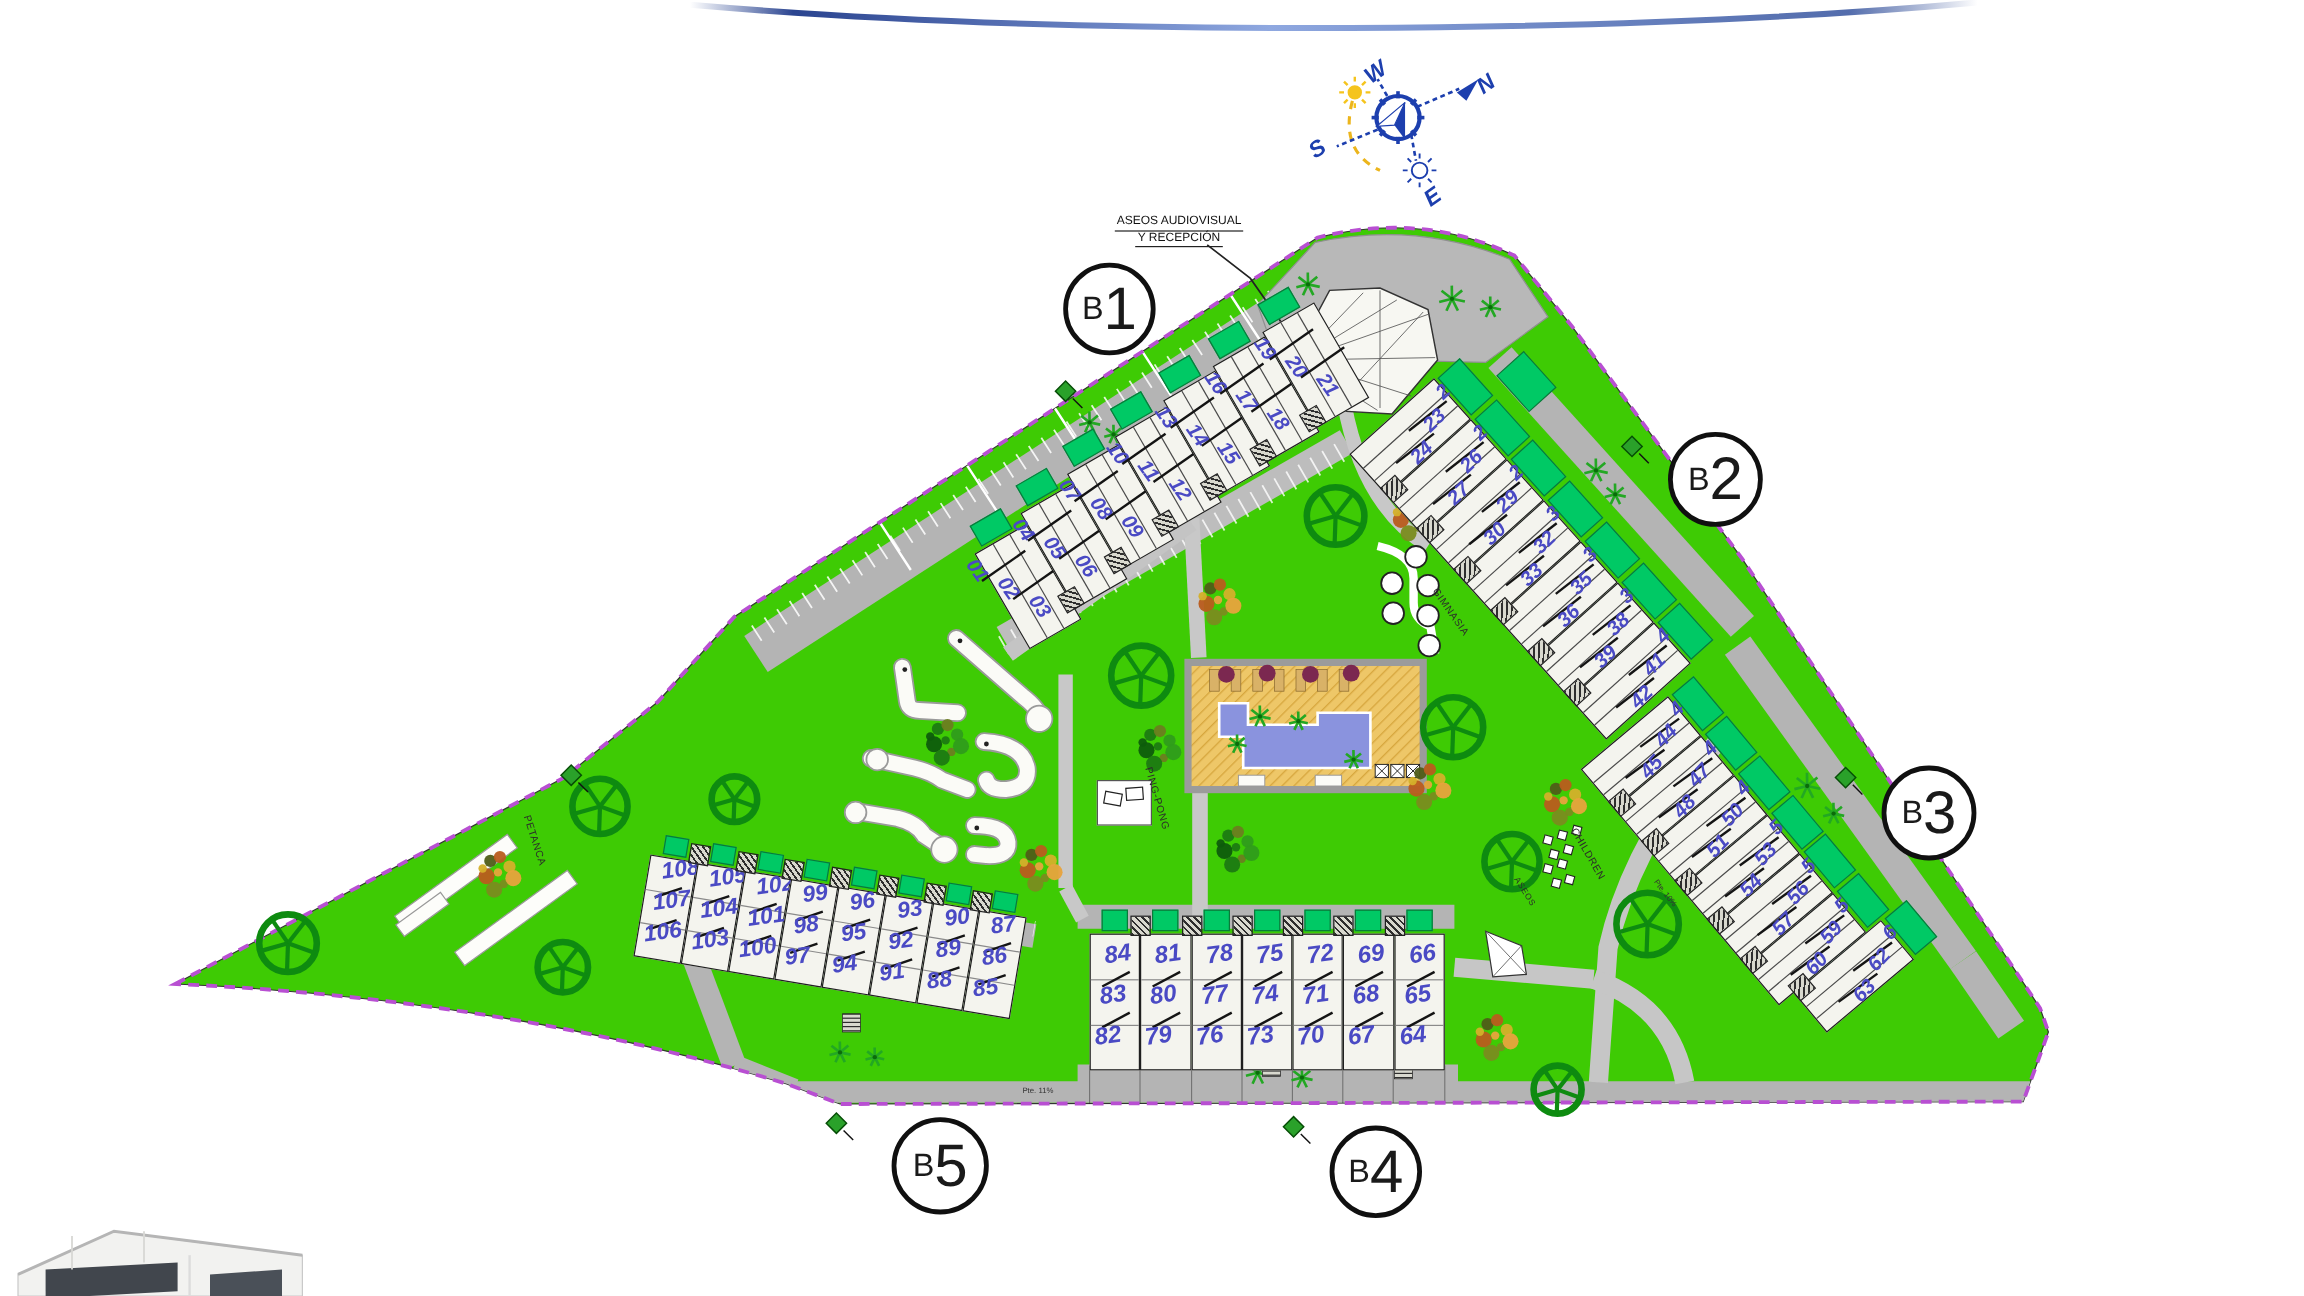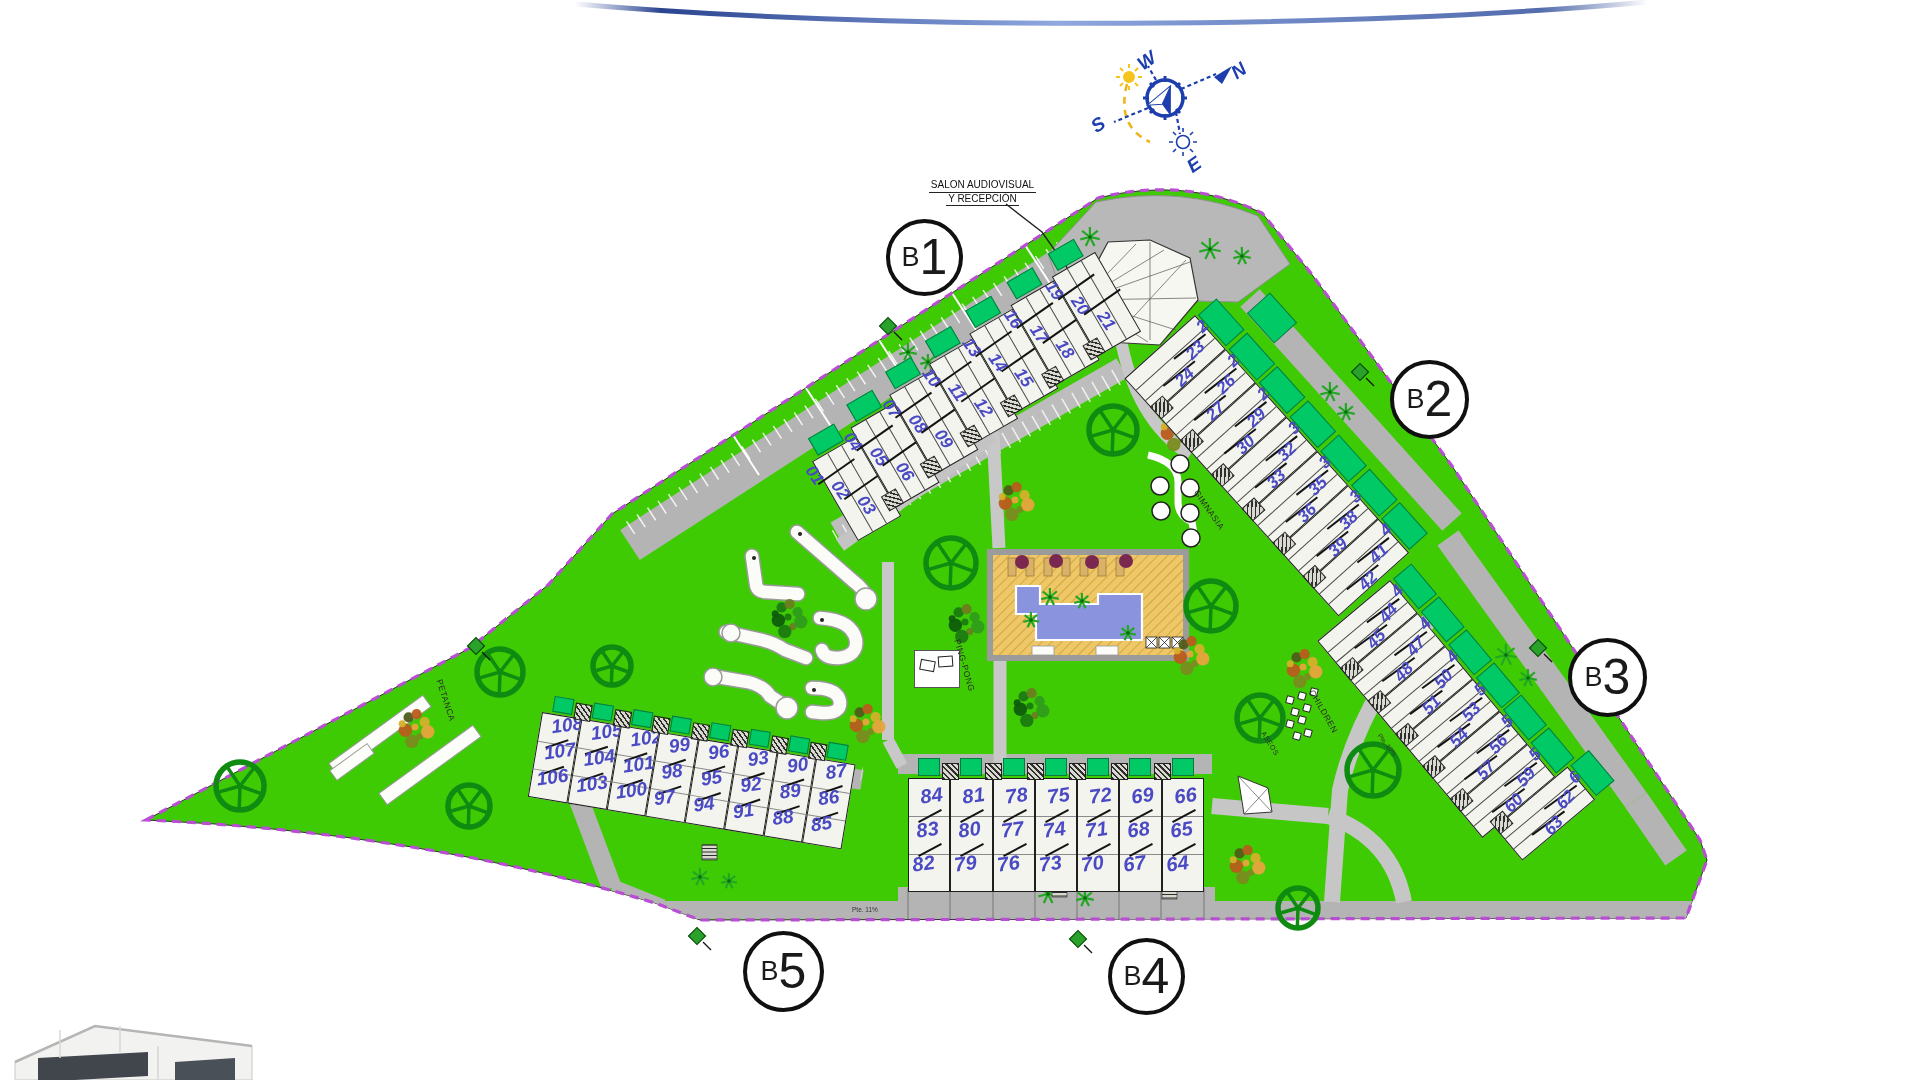--- a/index.html
+++ b/index.html
@@ -675,21 +675,21 @@
         <path d="M103 102 L103 98 M103 122 L103 126 M93 112 L89 112 M113 112 L117 112 M96 105 L93 102 M110 105 L113 102 M96 119 L93 122 M110 119 L113 122"></path>
       </g>
     </svg>
     <span class="cmp-letter" style="left:58px;top:20px;">W</span>
     <span class="cmp-letter" style="left:152px;top:30px;">N</span>
     <span class="cmp-letter" style="left:12px;top:84px;">S</span>
     <span class="cmp-letter" style="left:108px;top:124px;">E</span>
   </div>
 
   <div id="callout">
-    <span>SALON AUDIOVISUAL</span><br>
+    <span>ASEOS AUDIOVISUAL</span><br>
     <span>Y RECEPCIÓN</span>
   </div>
 
   <div class="lbl" style="left:444px;top:678px;transform:rotate(72deg);">PETANCA</div>
   <div class="lbl" style="left:962px;top:638px;transform:rotate(74deg);">PING-PONG</div>
   <div class="lbl" style="left:1200px;top:488px;transform:rotate(55deg);">GIMNASIA</div>
   <div class="lbl" style="left:1316px;top:688px;transform:rotate(60deg);">CHILDREN</div>
   <div class="lbl" style="left:1266px;top:730px;transform:rotate(58deg);font-size:7px;">ASEOS</div>
   <div class="tiny" style="left:852px;top:906px;">Pte. 11%</div>
   <div class="tiny" style="left:1382px;top:732px;transform:rotate(52deg);">Pte. 10%</div>

